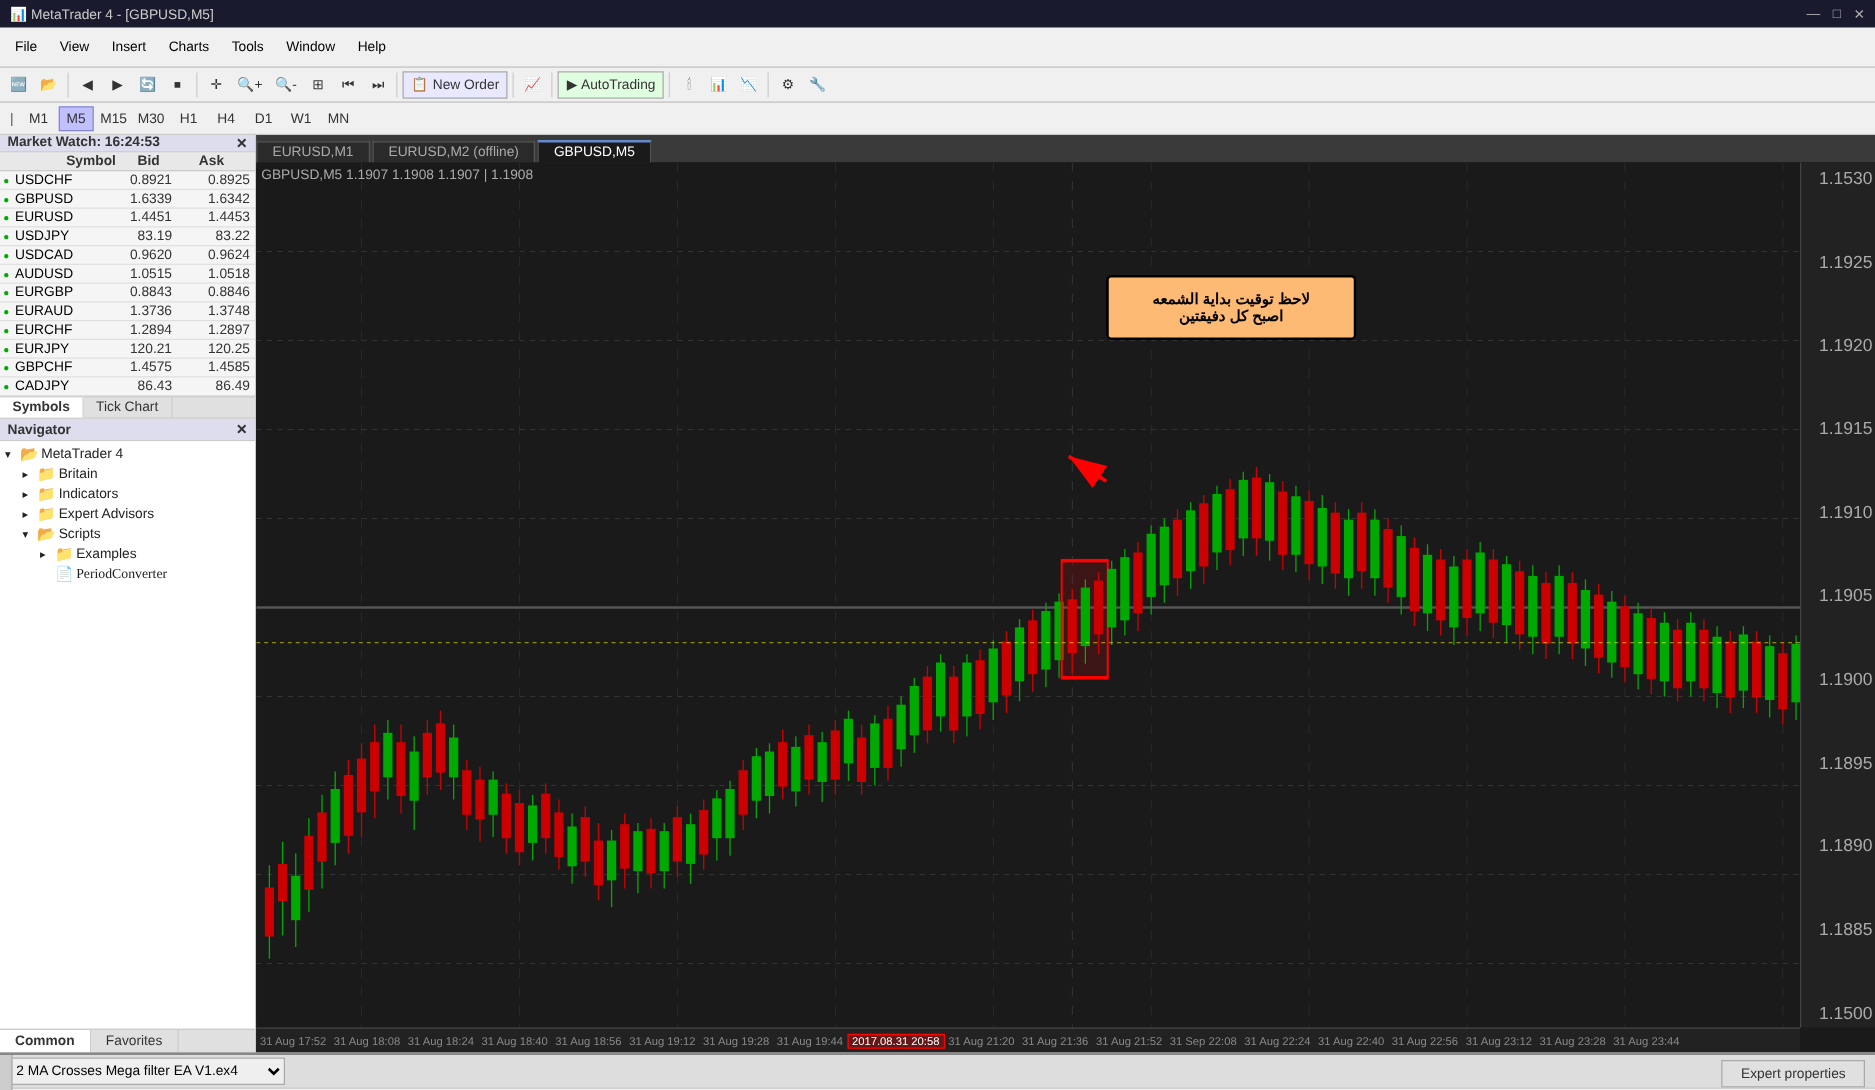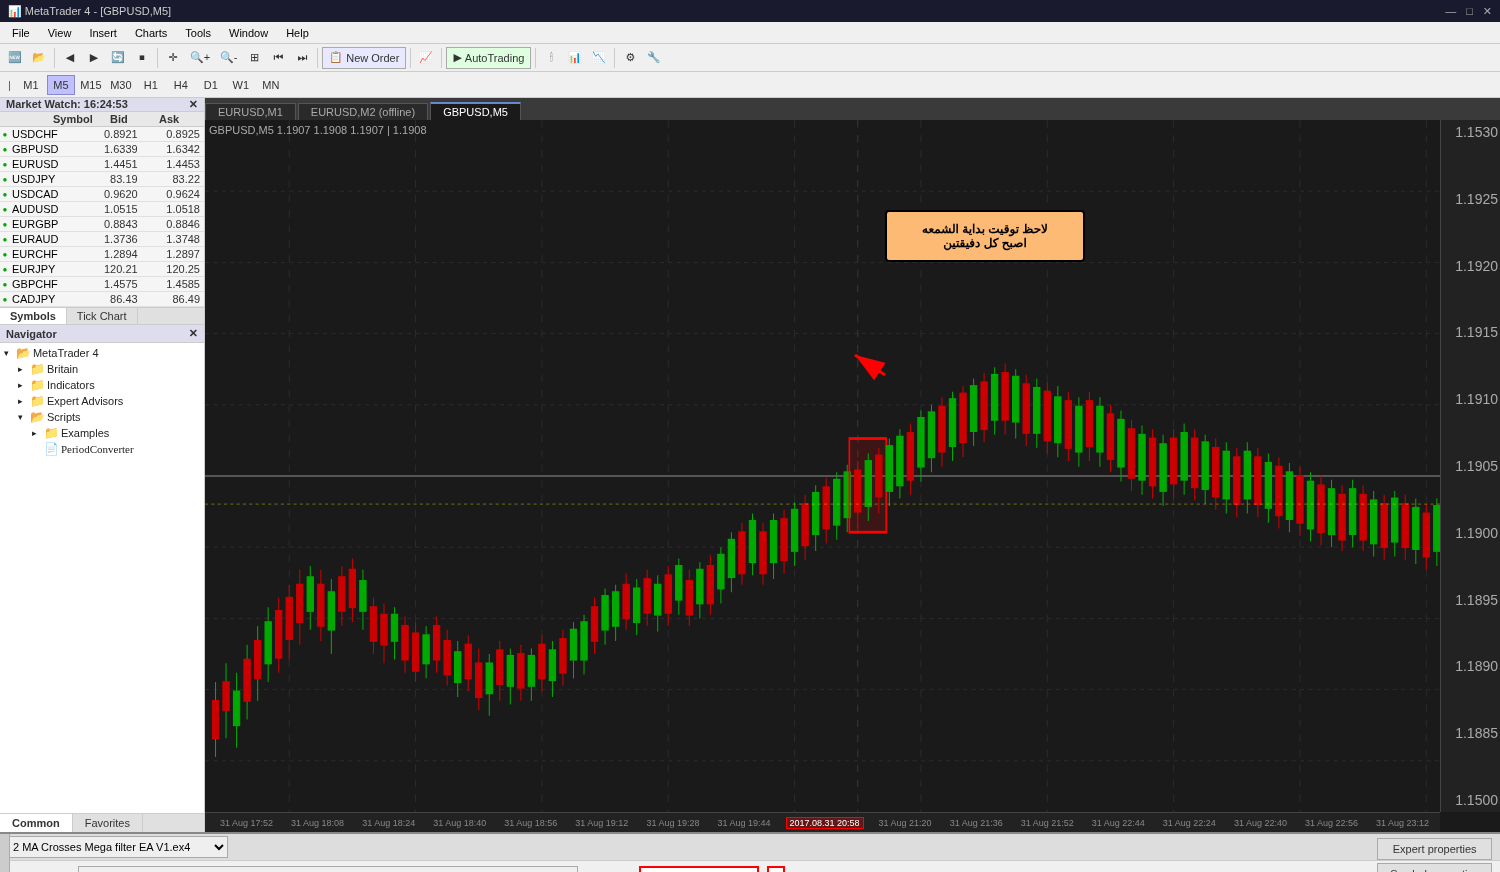--- a/index.html
+++ b/index.html
@@ -2,21 +2,21 @@
 <html><head>
   <meta charset="utf-8">
   <style>
     * { margin: 0; padding: 0; box-sizing: border-box; }
     body { width: 1500px; height: 872px; background: #2b2b2b; font-family: 'Segoe UI', Tahoma, Arial, sans-serif; font-size: 11px; color: #d0d0d0; overflow: hidden; }
     
     
     #titlebar { background: #1a1a2e; height: 22px; display: flex; align-items: center; justify-content: space-between; padding: 0 8px; color: #ccc; font-size: 11px; }
     
     
-    #menubar { background: #f0f0f0; height: 22px; display: flex; align-items: center; padding: 0 4px; gap: 2px; border-bottom: 1px solid #ccc; }
+    #menubar { background: #f0f0f0; height: 32px; display: flex; align-items: center; padding: 0 4px; gap: 2px; border-bottom: 1px solid #ccc; }
     .menu-item { padding: 2px 8px; cursor: pointer; color: #000; font-size: 11px; }
     
     
     #toolbar1 { background: #f0f0f0; height: 28px; display: flex; align-items: center; padding: 0 4px; gap: 2px; border-bottom: 1px solid #ccc; }
     .tb-btn { height: 22px; min-width: 22px; background: #f0f0f0; border: 1px solid transparent; cursor: pointer; display: flex; align-items: center; justify-content: center; font-size: 11px; padding: 0 3px; color: #333; }
     .tb-sep { width: 1px; height: 20px; background: #ccc; margin: 0 2px; }
     .tb-btn-labeled { background: #e8e8ff; border: 1px solid #aaa; padding: 1px 6px; display: flex; align-items: center; gap: 3px; cursor: pointer; height: 22px; font-size: 11px; color: #333; }
     .tb-btn-autotrading { background: #e0ffe0; border: 1px solid #aaa; padding: 1px 6px; display: flex; align-items: center; gap: 3px; cursor: pointer; height: 22px; font-size: 11px; color: #333; }
     
     
@@ -72,21 +72,21 @@
     
     
     #candlestick-svg { width: 100%; height: 100%; }
     
     
     #price-axis { position: absolute; right: 0; top: 0; bottom: 20px; width: 60px; background: #222; border-left: 1px solid #444; display: flex; flex-direction: column; justify-content: space-between; padding: 4px 2px; }
     .price-label { color: #aaa; font-size: 14px; text-align: right; }
     
     
     #time-axis { position: absolute; bottom: 0; left: 0; right: 60px; height: 20px; background: #222; border-top: 1px solid #444; display: flex; align-items: center; overflow: hidden; }
-    .time-label { color: #888; font-size: 9px; white-space: nowrap; padding: 0 3px; margin-left: 12px; }
+    .time-label { color: #888; font-size: 9px; white-space: nowrap; padding: 0 3px; }
     
     
     #annotation-box { position: absolute; background: #fdba74; border: 2px solid #000; padding: 10px 15px; font-size: 12px; color: #000; text-align: center; font-weight: bold; direction: rtl; z-index: 20; border-radius: 4px; }
     #strategy-tester-header { background: #ddd; padding: 3px 8px; font-size: 11px; color: #333; display: flex; align-items: center; justify-content: space-between; border-bottom: 1px solid #ccc; }
     #strategy-tester-content { flex: 1; padding: 6px 10px; display: flex; flex-direction: column; gap: 8px; overflow: hidden; }
     
     
     .form-row { display: flex; align-items: center; gap: 8px; height: 24px; }
     .form-label { min-width: 60px; color: #333; font-size: 11px; }
     .st-btn { height: 22px; background: #e0e0e0; border: 1px solid #aaa; padding: 0 12px; cursor: pointer; font-size: 11px; color: #333; white-space: nowrap; }
@@ -666,21 +666,21 @@
         <span class="time-label">31 Aug 18:24</span>
         <span class="time-label">31 Aug 18:40</span>
         <span class="time-label">31 Aug 18:56</span>
         <span class="time-label">31 Aug 19:12</span>
         <span class="time-label">31 Aug 19:28</span>
         <span class="time-label">31 Aug 19:44</span>
         <span class="time-label" style="background:rgba(255,0,0,0.3);border:1px solid red;color:#fff;">2017.08.31 20:58</span>
         <span class="time-label">31 Aug 21:20</span>
         <span class="time-label">31 Aug 21:36</span>
         <span class="time-label">31 Aug 21:52</span>
-        <span class="time-label">31 Aug 22:44</span>
+        <span class="time-label">31 Sep 22:08</span>
         <span class="time-label">31 Aug 22:24</span>
         <span class="time-label">31 Aug 22:40</span>
         <span class="time-label">31 Aug 22:56</span>
         <span class="time-label">31 Aug 23:12</span>
         <span class="time-label">31 Aug 23:28</span>
         <span class="time-label">31 Aug 23:44</span>
       </div>
       
       
       <div id="annotation-box" style="left:680px;top:90px;width:200px;">

